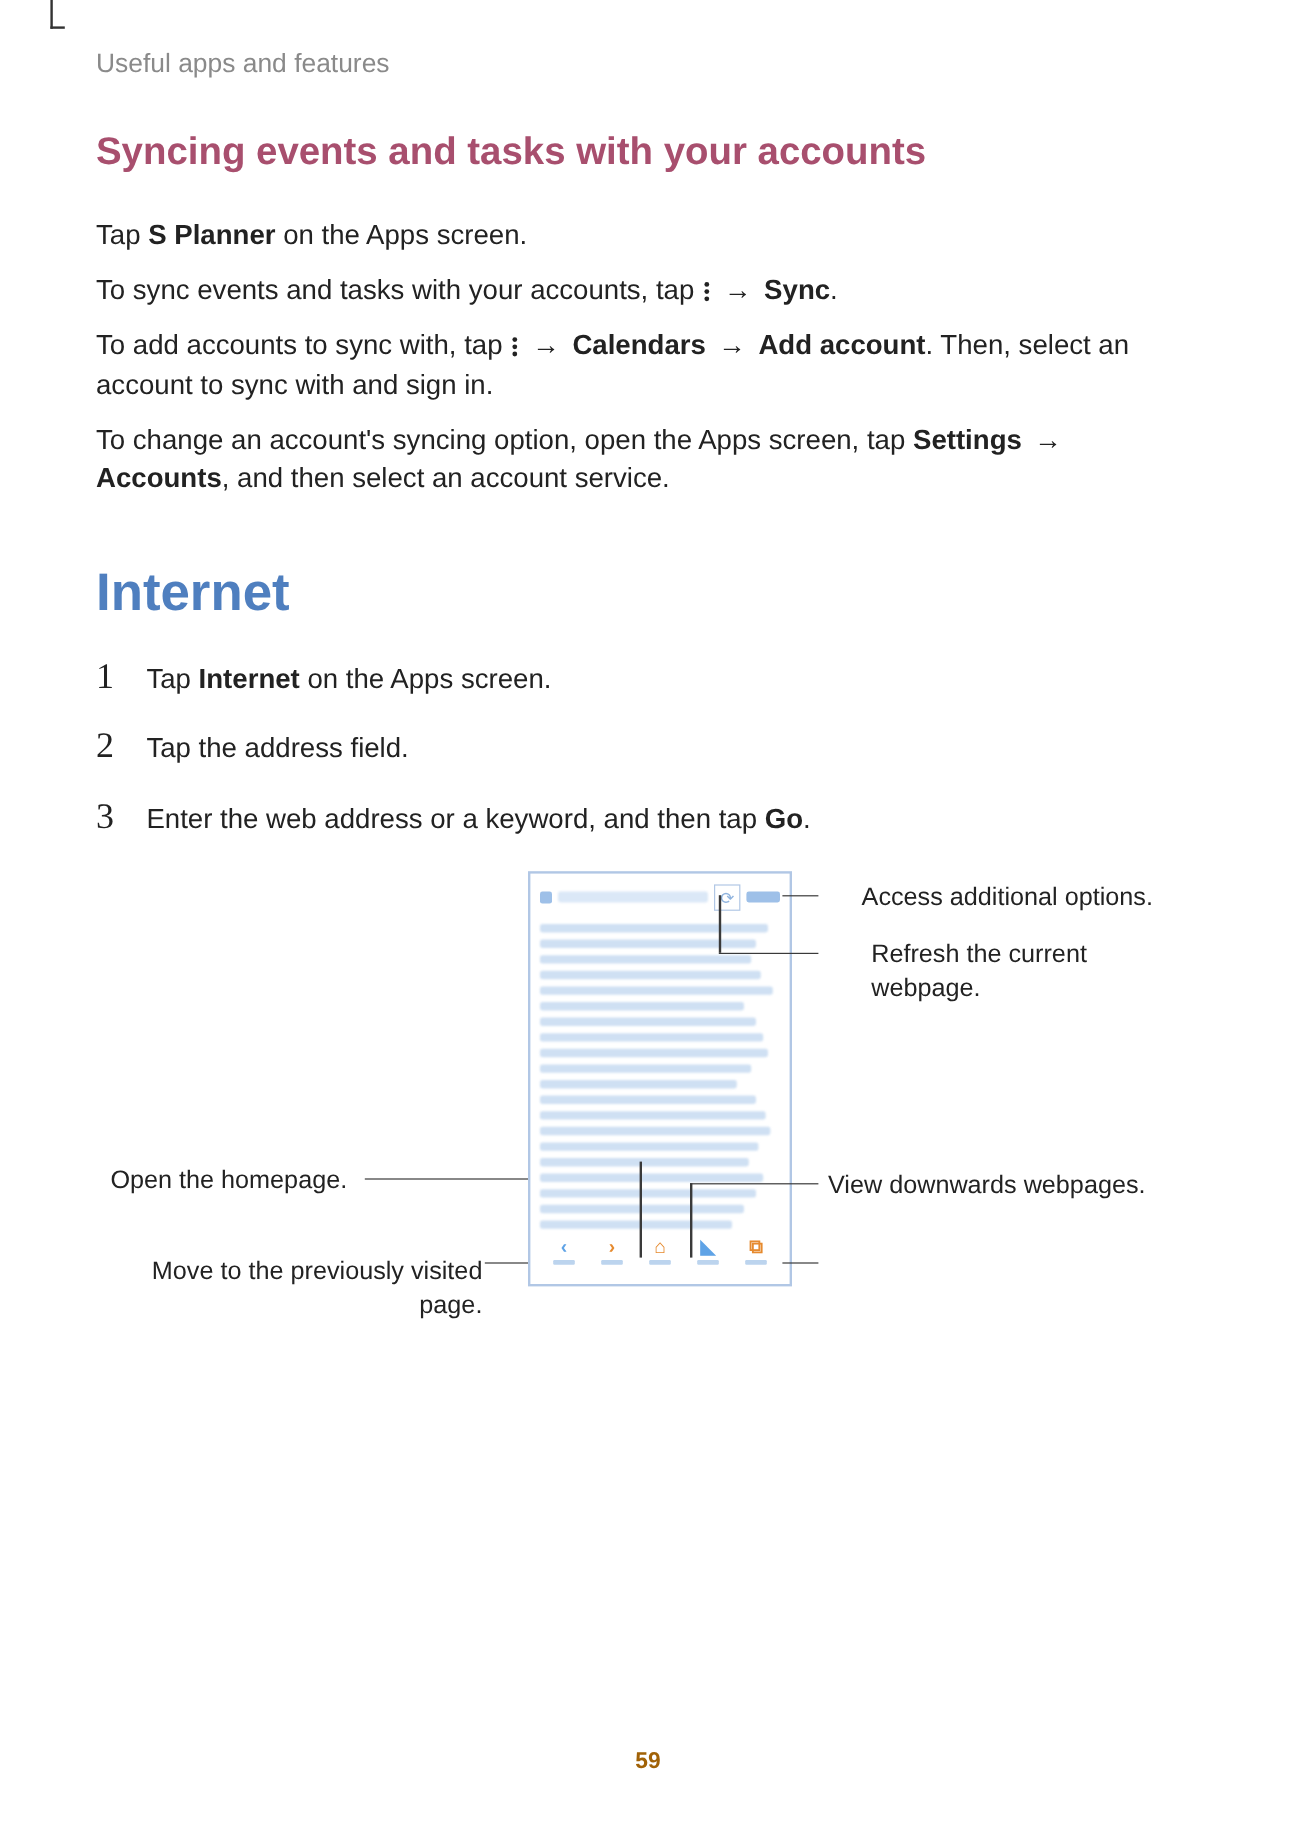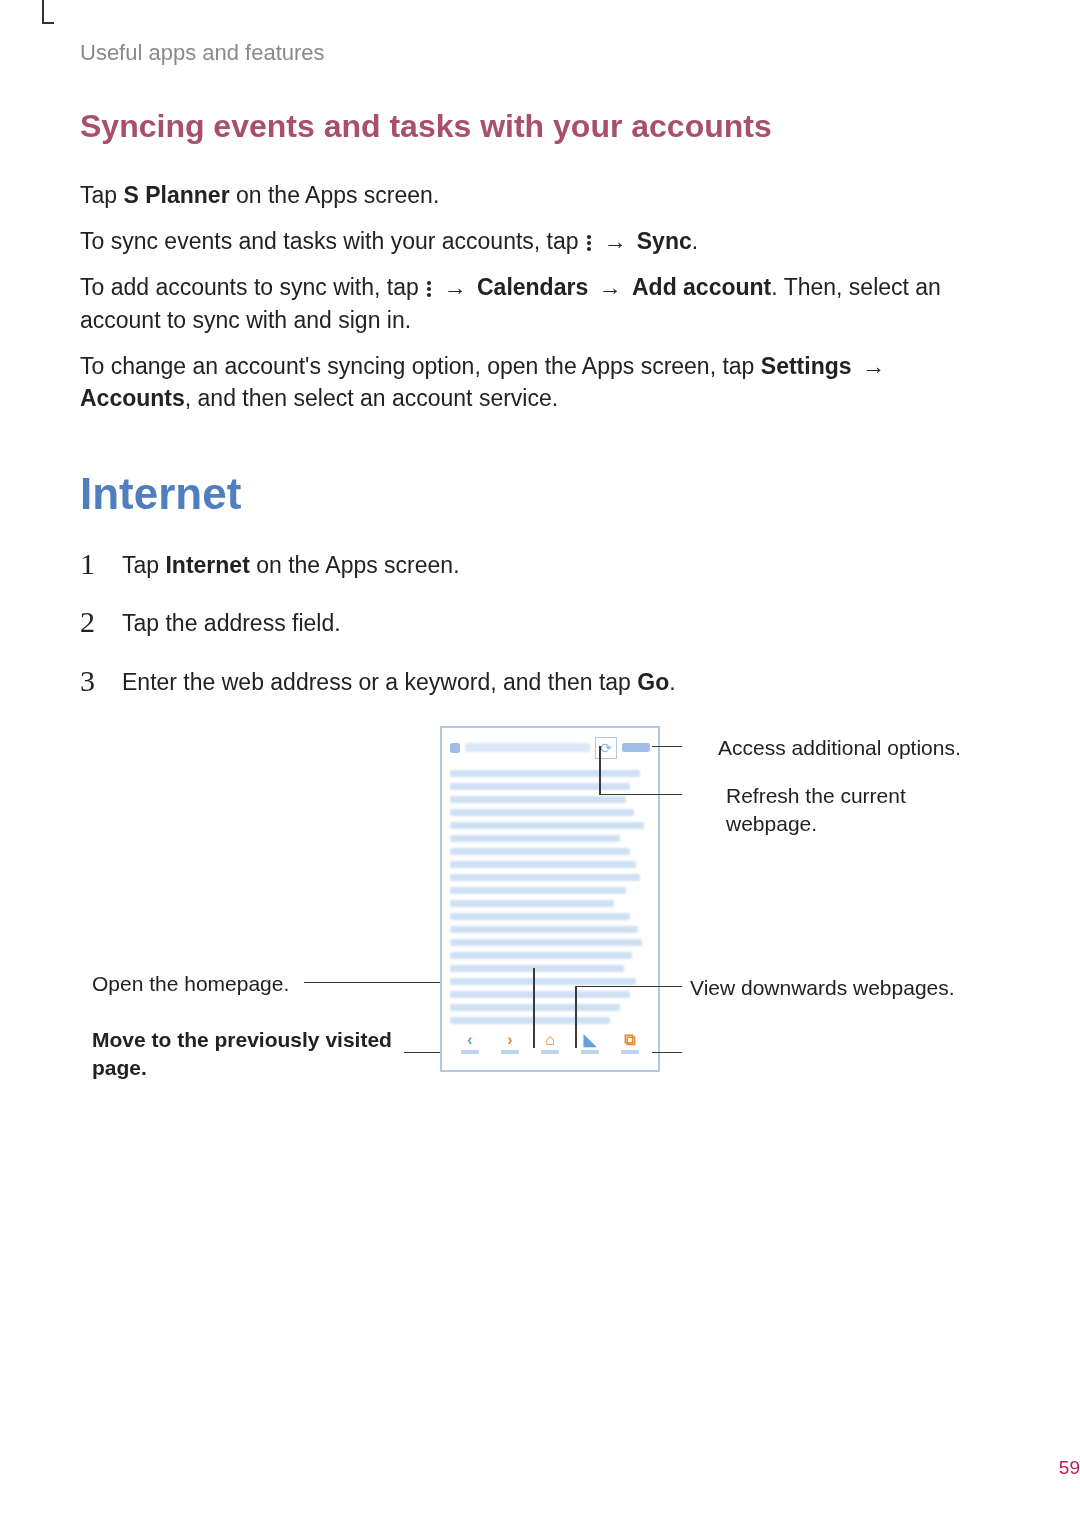--- a/index.html
+++ b/index.html
@@ -177,23 +177,24 @@
     color: #222;
   }
   .line {
     position: absolute;
     background: #3a3a3a;
   }
   .page-no {
     position: absolute;
     bottom: 48px;
     left: 0; right: 0;
-    text-align: right;
-    color: #be185d;
+    text-align: center;
+    color: #a16207;
     font-size: 19px;
+    font-weight: bold;
   }
 </style>
 </head>
 <body>
 
 <div class="page">
   <div class="side-tick"></div>
 
   <p class="running-head">Useful apps and features</p>
 
@@ -300,17 +301,17 @@
     <div class="line" style="left:224px; top:256px; width:136px; height:1.5px;"></div>
     <div class="line" style="left:495px; top:260px; width:1.5px; height:62px;"></div>
     <div class="line" style="left:495px; top:260px; width:107px; height:1.5px;"></div>
     <div class="line" style="left:324px; top:326px; width:36px; height:1.5px;"></div>
     <div class="line" style="left:572px; top:326px; width:30px; height:1.5px;"></div>
 
     <div class="callout" style="left:610px; top:8px;margin-left:28px;">Access additional options.</div>
     <div class="callout" style="left:610px; top:56px;margin-left:36px;">Refresh the current webpage.</div>
     <div class="callout" style="left:12px; top:244px; width:210px; text-align:left;">Open the homepage.</div>
     <div class="callout" style="left:610px; top:248px;">View downwards webpages.</div>
-    <div class="callout" style="left:12px; top:300px; width:310px; font-weight:bold;">Move to the previously visited page.</div>
+    <div class="callout" style="left:12px; top:320px; width:310px; text-align:right;">Move to the previously visited page.</div>
   </div>
 
   <div class="page-no">59</div>
 </div>
 
 </body></html>

